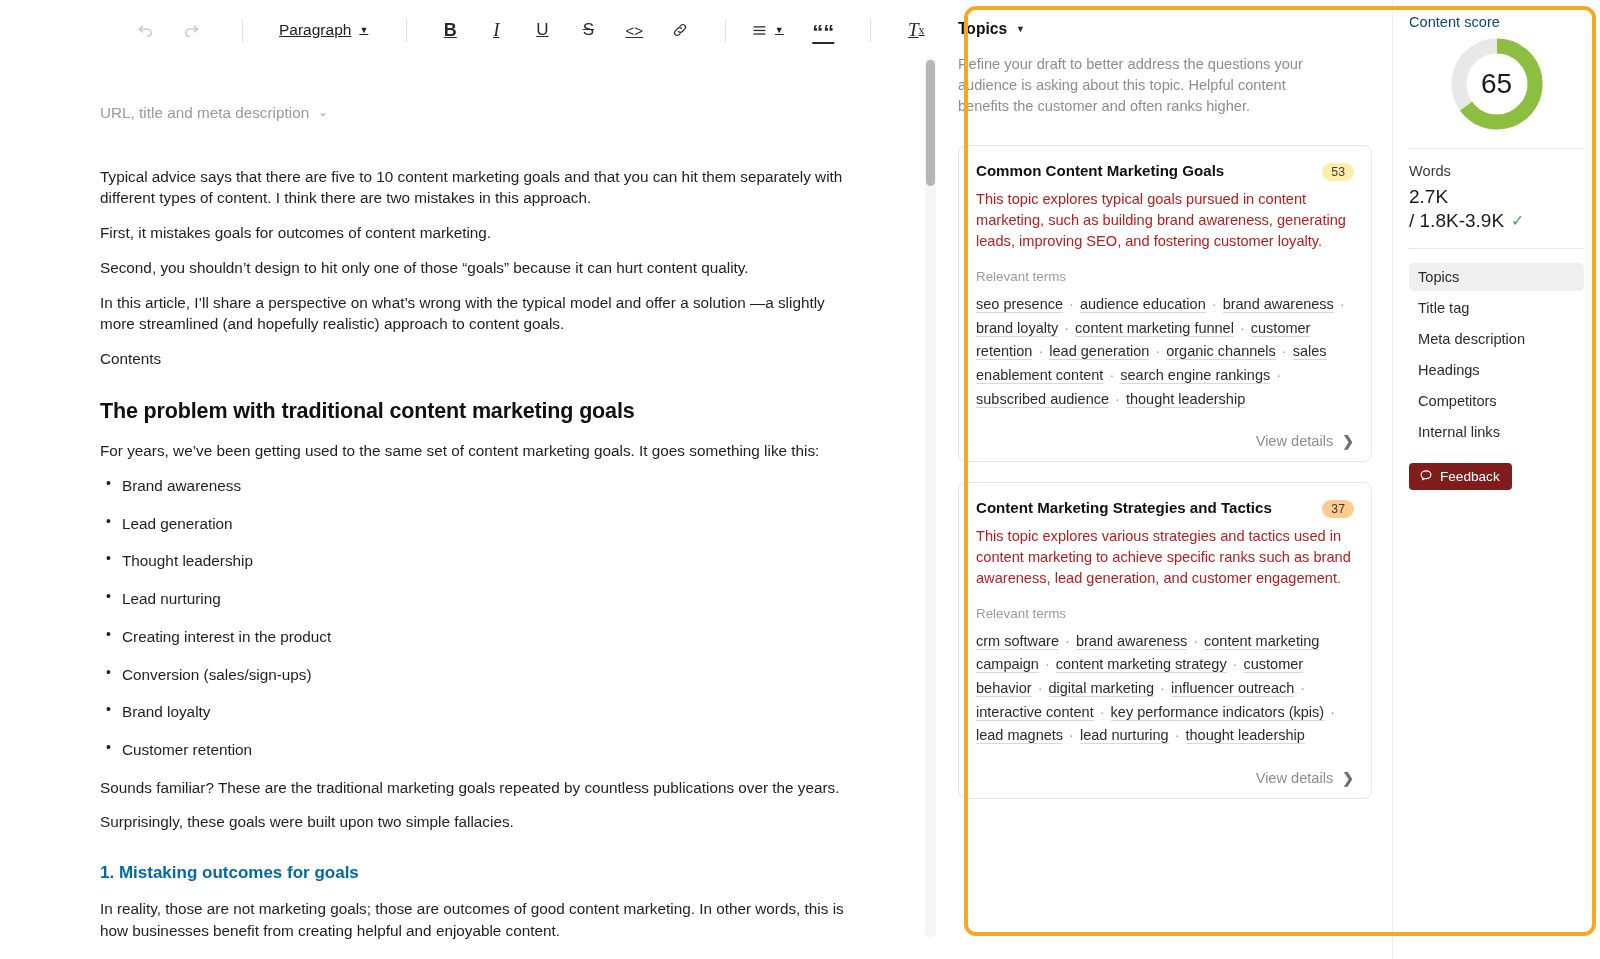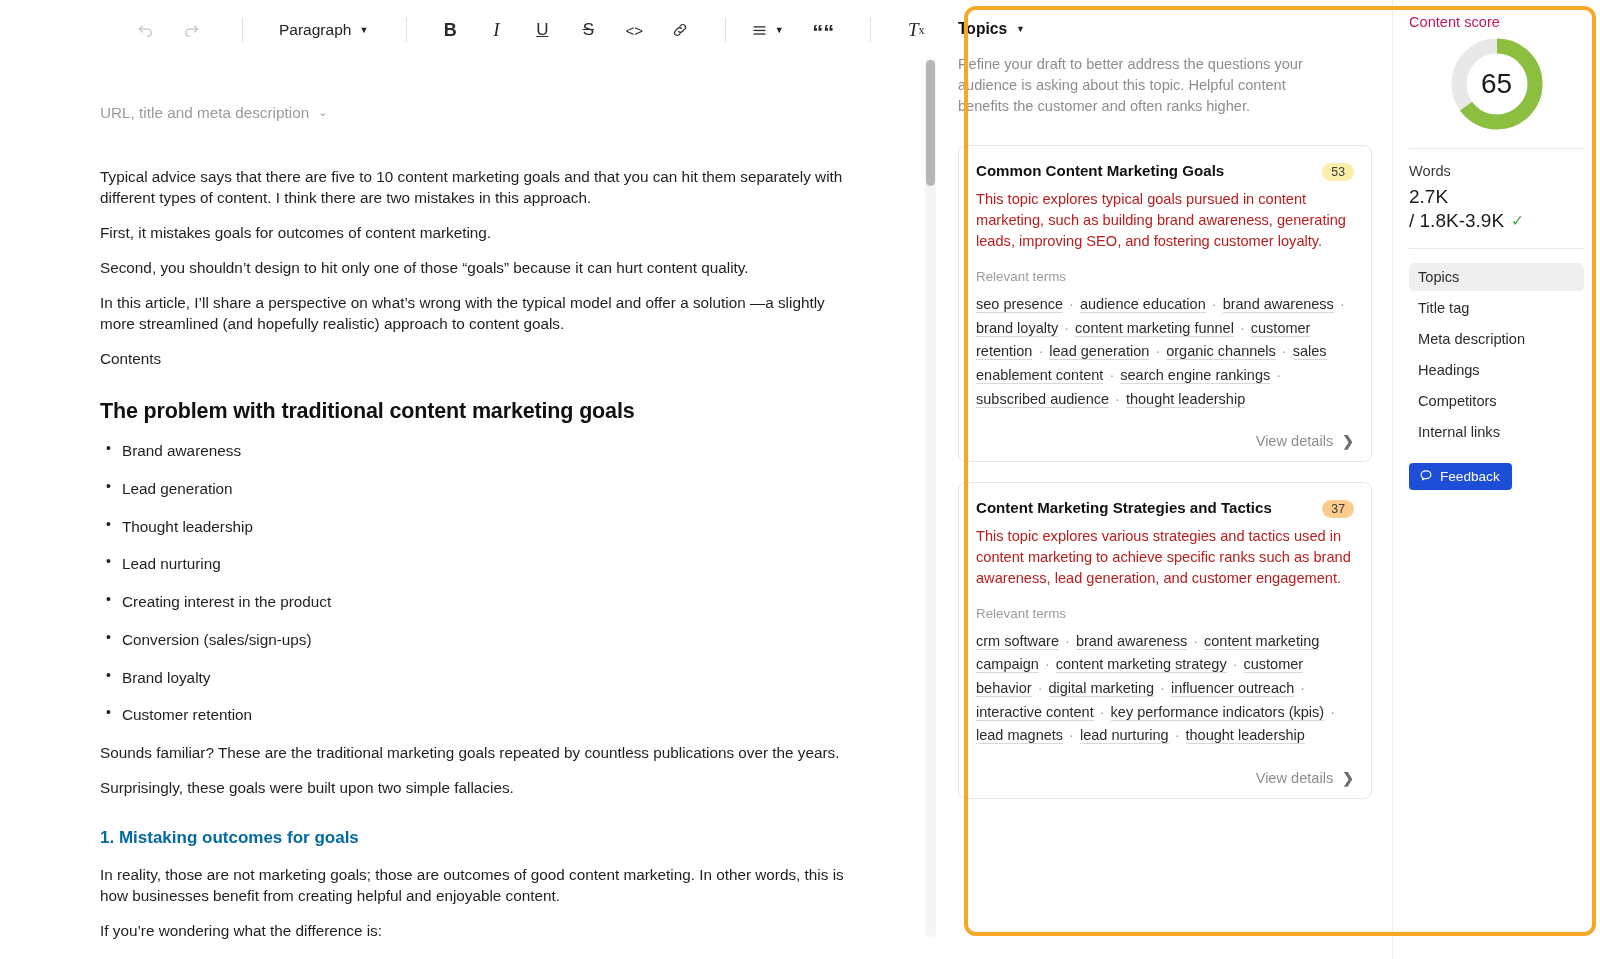--- a/index.html
+++ b/index.html
@@ -16,20 +16,21 @@
 
   .toolbar {
     height: 60px; display: flex; align-items: center;
     padding-left: 128px; gap: 0px;
   }
   .tb-btn {
     display: flex; align-items: center; justify-content: center;
     height: 34px; min-width: 34px; border-radius: 4px;
     color: #2a2a2a; font-size: 17px; cursor: pointer;
     user-select: none;
+    text-decoration: underline;
   }
   .tb-btn.disabled { color: #c3c3c3; }
   .tb-gap-sm { width: 12px; }
   .tb-gap-md { width: 22px; }
   .tb-sep { width: 1px; height: 24px; background: #e2e2e2; margin: 0 16px; }
   .tb-para { font-size: 15.5px; color: #222; padding: 0 8px; display: flex; align-items: center; gap: 8px; }
   .caret { font-size: 9px; line-height: 1; color: #222; }
   .ico-svg { display: block; }
 
   
@@ -122,21 +123,21 @@
     display: flex; align-items: flex-start; gap: 9px;
     color: #8d8d8d; font-size: 14.6px; cursor: pointer;
   }
   .vd-chev { font-size: 14px; color: #6e6e6e; font-weight: bold; }
 
   
   .panel-divider { width: 1px; background: #ececec; height: 959px; }
 
   
   .score-sidebar { width: 207px; height: 959px; padding: 14px 16px 0 16px; background: #fff; }
-  .ss-label { font-size: 14.6px; color: #be185d; margin-bottom: 6px; }
+  .ss-label { font-size: 14.6px; color: #0c4a6e; margin-bottom: 6px; }
   .gauge-wrap { display: flex; justify-content: center; margin: 6px 0 4px 0; }
   .gauge { position: relative; width: 96px; height: 96px; }
   .gauge-num {
     position: absolute; inset: 0; display: flex;
     align-items: center; justify-content: center;
     font-size: 28px; color: #1a1a1a;
   }
   .ss-hr { height: 1px; background: #e8e8e8; margin: 16px 0 14px 0; }
   .ss-words-title { font-size: 14.6px; color: #3a3a3a; margin-bottom: 6px; }
   .ss-count { font-size: 19px; color: #1a1a1a; line-height: 1.3; }
@@ -242,20 +243,21 @@
         <span class="meta-caret">⌄</span>
       </div>
 
       <p class="first">Typical advice says that there are five to 10 content marketing goals and that you can hit them separately with different types of content. I think there are two mistakes in this approach.</p>
       <p>First, it mistakes goals for outcomes of content marketing.</p>
       <p>Second, you shouldn’t design to hit only one of those “goals” because it can hurt content quality.</p>
       <p>In this article, I’ll share a perspective on what’s wrong with the typical model and offer a solution —a slightly more streamlined (and hopefully realistic) approach to content goals.</p>
       <p>Contents</p>
 
       <h2>The problem with traditional content marketing goals</h2>
+      <p class="tight">For years, we’ve been getting used to the same set of content marketing goals. It goes something like this:</p>
 
       <ul>
         <li>Brand awareness</li>
         <li>Lead generation</li>
         <li>Thought leadership</li>
         <li>Lead nurturing</li>
         <li>Creating interest in the product</li>
         <li>Conversion (sales/sign-ups)</li>
         <li>Brand loyalty</li>
         <li>Customer retention</li>
@@ -347,21 +349,21 @@
 
         <div class="nav-list">
           <div class="nav-item active">Topics</div>
           <div class="nav-item">Title tag</div>
           <div class="nav-item">Meta description</div>
           <div class="nav-item">Headings</div>
           <div class="nav-item">Competitors</div>
           <div class="nav-item">Internal links</div>
         </div>
 
-        <button class="feedback-btn" style="background: #1d4ed8;">
+        <button class="feedback-btn" style="background: #7f1d1d;">
           <svg width="14" height="14" viewBox="0 0 16 16" fill="none">
             <path d="M8 2.2c3.2 0 5.6 1.9 5.6 4.4s-2.4 4.4-5.6 4.4c-.5 0-1-.05-1.45-.14L4 12.4l.5-2.05C3.1 9.55 2.4 8.3 2.4 6.6 2.4 4.1 4.8 2.2 8 2.2z" stroke="#ffffff" stroke-width="1.3" stroke-linejoin="round"></path>
           </svg>
           <span>Feedback</span>
         </button>
       </div>
 
     </div>
   </div>
 </div>

